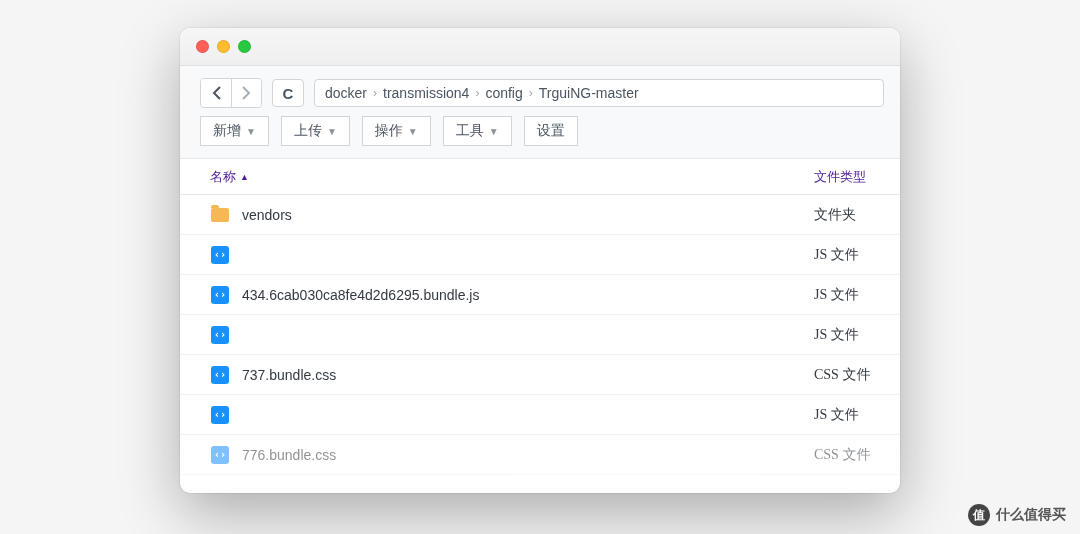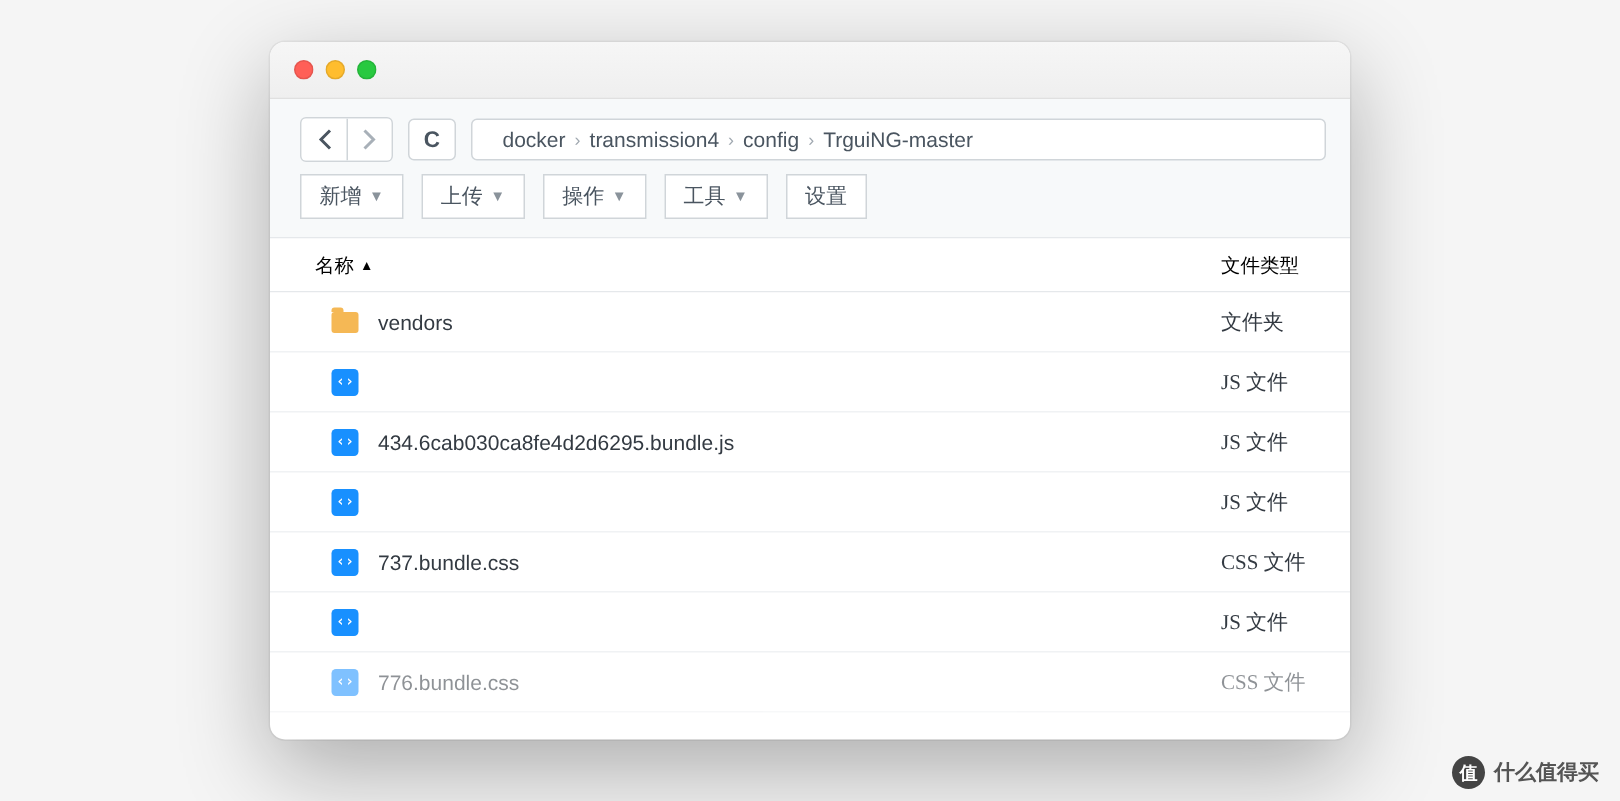--- a/index.html
+++ b/index.html
@@ -84,21 +84,21 @@
       font-weight: bold;
     }
     .breadcrumb {
       flex: 1;
       height: 28px;
       border: 1px solid #d0d5d9;
       border-radius: 4px;
       background: #fff;
       display: flex;
       align-items: center;
-      padding: 0 20px;
+      padding: 0 10px;
       font-size: 14px;
       color: #4a5560;
       gap: 6px;
       overflow: hidden;
       white-space: nowrap;
     }
     .crumb { cursor: pointer; }
     .crumb-sep { color: #a0a8b0; font-size: 12px; }
 
     .toolbar2 {
@@ -125,21 +125,21 @@
       font-size: 10px;
       color: #8a939b;
     }
 
     .table-header {
       display: flex;
       height: 36px;
       align-items: center;
       border-bottom: 1px solid #e5e8eb;
       font-size: 13px;
-      color: #000000;
+      color: #4c1d95;
       background: #fff;
     }
     .col-name {
       flex: 1;
       padding-left: 30px;
       display: flex;
       align-items: center;
       gap: 4px;
     }
     .col-type {
@@ -159,21 +159,21 @@
       align-items: center;
       border-bottom: 1px solid #f0f2f4;
       font-size: 14px;
       color: #333a42;
       cursor: pointer;
     }
     .file-name-cell {
       flex: 1;
       display: flex;
       align-items: center;
-      padding-left: 40px;
+      padding-left: 30px;
       gap: 12px;
     }
     .file-icon {
       width: 20px;
       height: 20px;
       display: flex;
       align-items: center;
       justify-content: center;
       flex-shrink: 0;
     }

